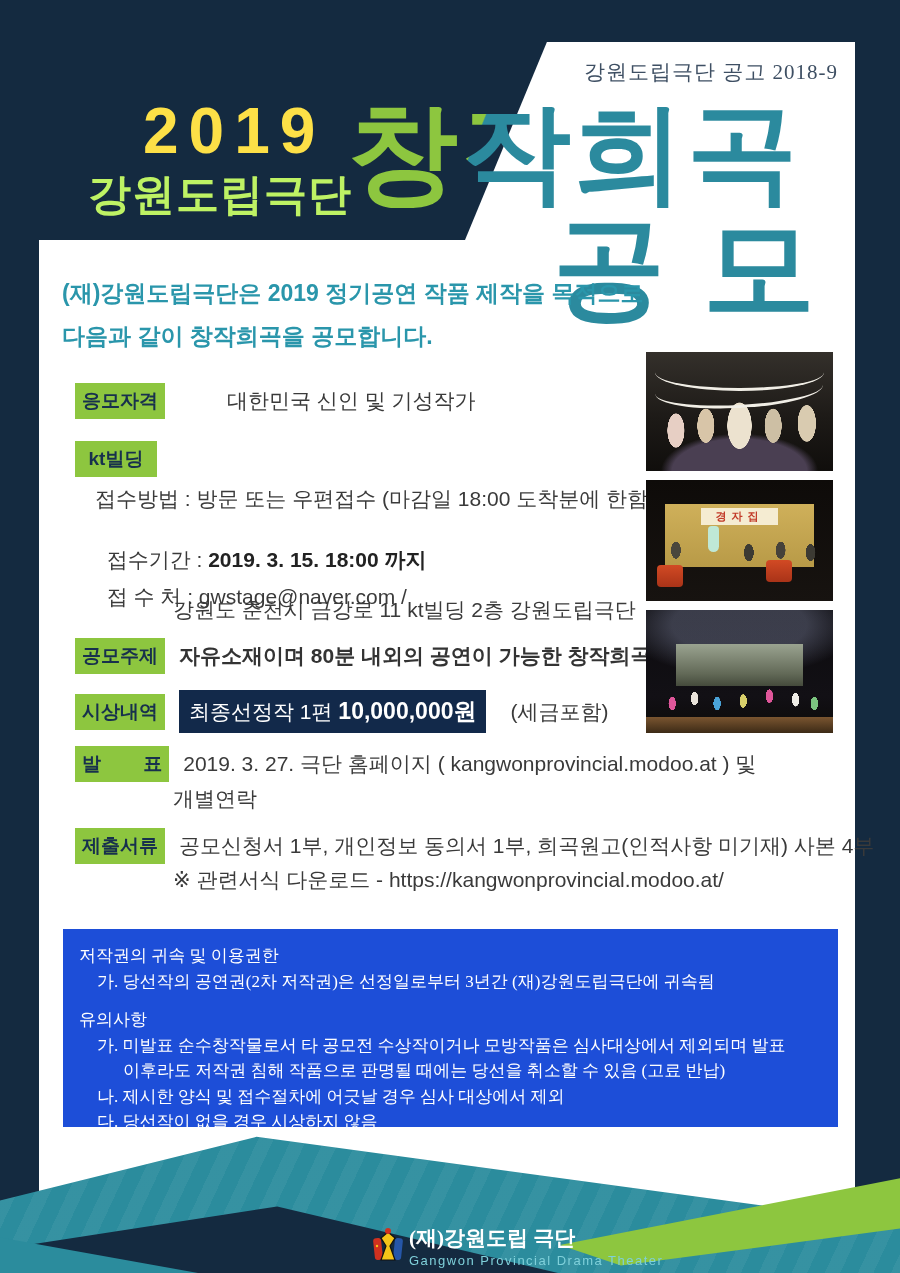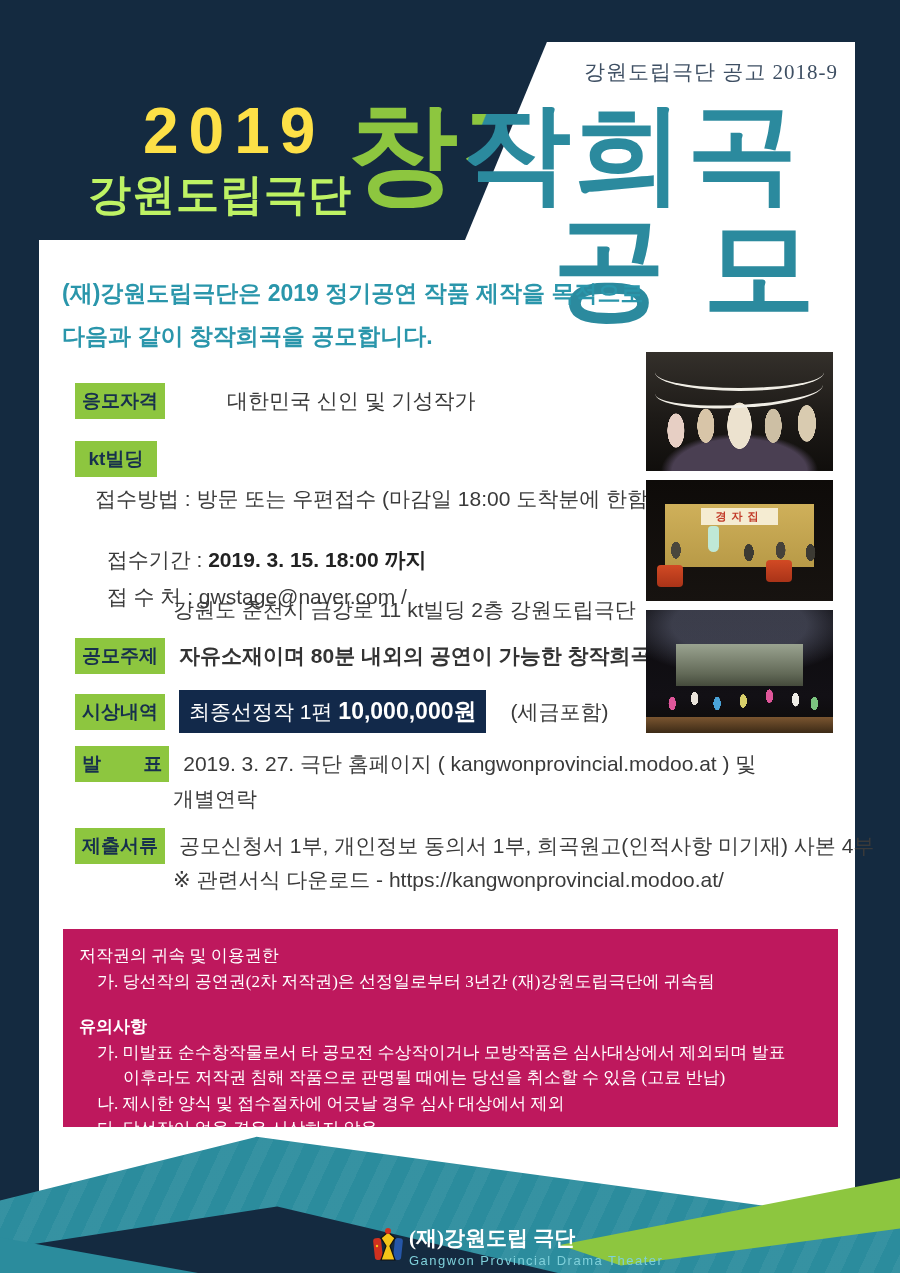--- a/index.html
+++ b/index.html
@@ -29,25 +29,25 @@
     padding:5px 7px;min-width:68px;text-align:center;white-space:pre;}
   .rcontent{margin-left:14px;color:#3a3a3a;font-size:21px;}
   .rcontent.b{font-weight:bold;color:#333;}
   .dline{position:absolute;left:95px;color:#3a3a3a;font-size:21px;white-space:pre;}
   .dline .strong{font-weight:bold;color:#222;}
   .sub-line{position:absolute;left:173px;color:#3a3a3a;font-size:21px;white-space:pre;}
   .prize-box{margin-left:14px;background:#12294a;color:#fff;font-size:21px;padding:6px 10px;white-space:pre;}
   .prize-box .strong{font-weight:800;font-size:23px;}
   .prize-suffix{margin-left:24px;color:#3a3a3a;font-size:21px;}
   
-  .notice{position:absolute;left:63px;top:929px;width:743px;height:170px;background:#be185d;color:#fff;
+  .notice{position:absolute;left:63px;top:929px;width:743px;height:170px;background:#1d4ed8;color:#fff;
     font-family:"Liberation Serif","DejaVu Serif",serif;font-size:17px;line-height:1.5;padding:14px 16px;}
   .notice .ind1{padding-left:18px;}
   .notice .ind2{padding-left:44px;}
-  .notice .gap{margin-top:20px;font-weight:bold;}
+  .notice .gap{margin-top:13px;}
   
   .photo{position:absolute;left:646px;width:187px;overflow:hidden;}
   .photo1{top:352px;height:119px;background:
     radial-gradient(20px 38px at 50% 62%,#ece2cf 0 60%,rgba(0,0,0,0) 62%),
     radial-gradient(14px 28px at 16% 66%,#e7cfc4 0 60%,rgba(0,0,0,0) 62%),
     radial-gradient(14px 28px at 32% 62%,#d8c5a8 0 60%,rgba(0,0,0,0) 62%),
     radial-gradient(14px 28px at 68% 62%,#cdbfa4 0 60%,rgba(0,0,0,0) 62%),
     radial-gradient(15px 30px at 86% 60%,#d9cbb0 0 60%,rgba(0,0,0,0) 62%),
     radial-gradient(60% 45% at 50% 100%,#4a3f52 0 60%,rgba(0,0,0,0) 70%),
     linear-gradient(180deg,#34302b 0%,#1d1a17 55%,#100e0c 100%);}

